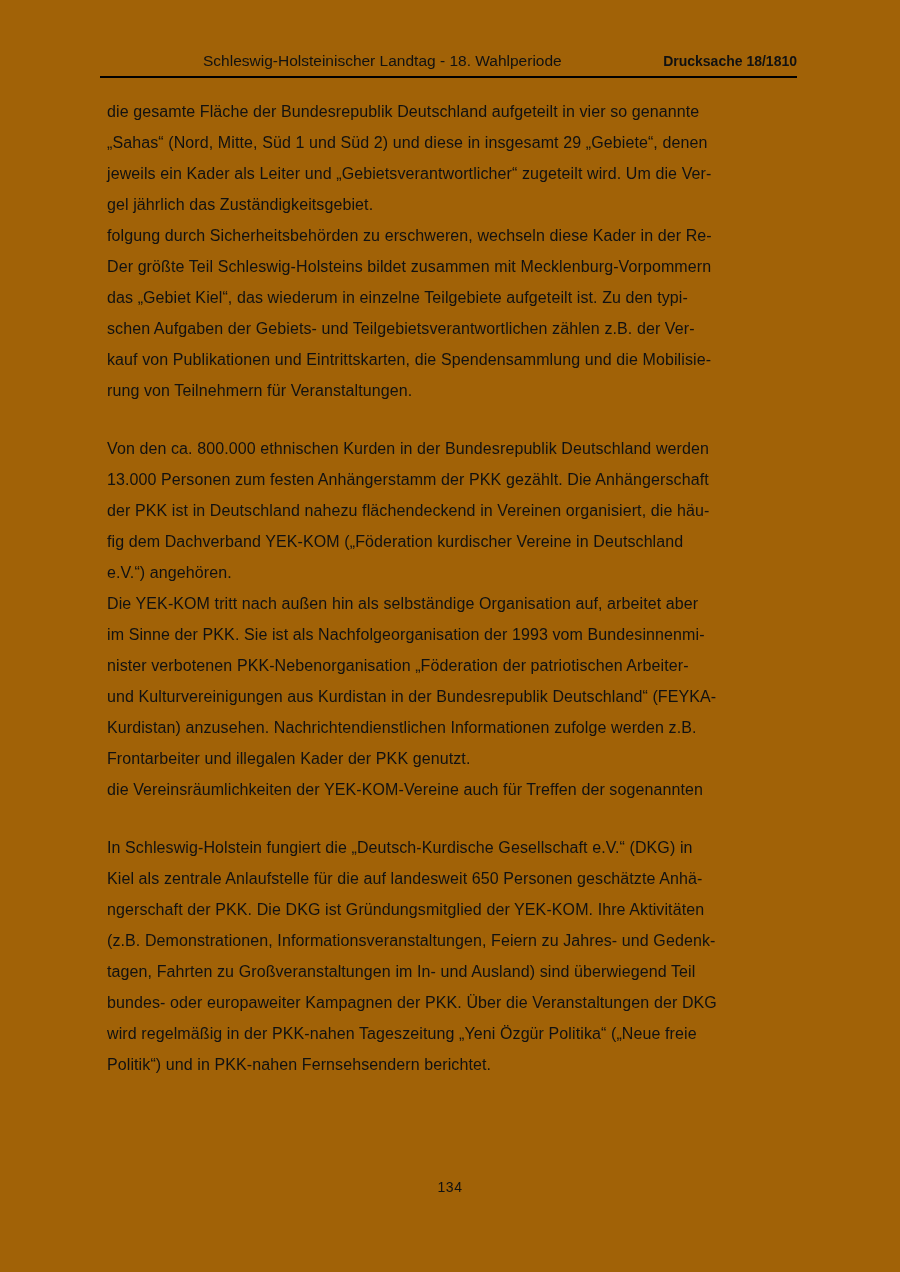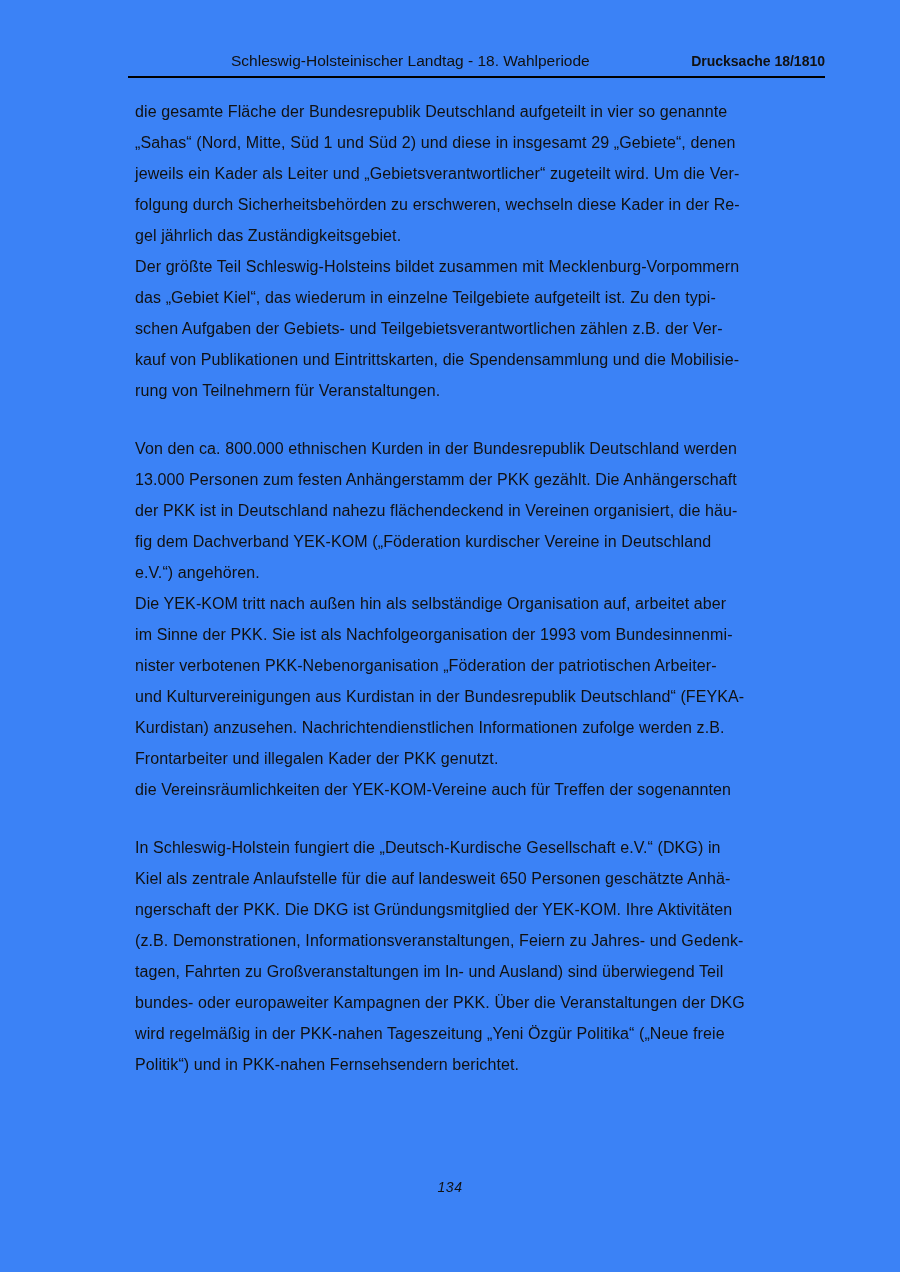--- a/index.html
+++ b/index.html
@@ -8,22 +8,21 @@
     height: 1272px;
     background: #ffffff;
     position: relative;
     overflow: hidden;
     font-family: "Liberation Sans", sans-serif;
     color: #111111;
   }
   .page {
     position: absolute;
     inset: 0;
-    background: #3b82f6;
-    padding-left: 28px;
+    background: #a16207;
   }
   .header-wrap {
     padding-top: 52px;
     margin-left: 100px;
     width: 697px;
   }
   .header-row {
     display: flex;
     justify-content: space-between;
     align-items: baseline;
@@ -55,21 +54,20 @@
   }
   .footer {
     position: absolute;
     top: 1178px;
     left: 0;
     width: 900px;
     text-align: center;
   }
   .page-number {
     font-size: 14px;
-    font-style: italic;
     letter-spacing: 0.5px;
     text-align: right;
   }
 </style>
 </head>
 <body>
 
 <div class="page">
 
   <div class="header-wrap">
@@ -77,22 +75,22 @@
       <span class="header-left">Schleswig-Holsteinischer Landtag - 18. Wahlperiode</span>
       <span class="header-right">Drucksache 18/1810</span>
     </div>
   </div>
 
   <main class="body-text">
       <div class="paragraph">
         <div class="line">die gesamte Fläche der Bundesrepublik Deutschland aufgeteilt in vier so genannte</div>
         <div class="line">„Sahas“ (Nord, Mitte, Süd 1 und Süd 2) und diese in insgesamt 29 „Gebiete“, denen</div>
         <div class="line">jeweils ein Kader als Leiter und „Gebietsverantwortlicher“ zugeteilt wird. Um die Ver-</div>
+        <div class="line">gel jährlich das Zuständigkeitsgebiet.</div>
         <div class="line">folgung durch Sicherheitsbehörden zu erschweren, wechseln diese Kader in der Re-</div>
-        <div class="line">gel jährlich das Zuständigkeitsgebiet.</div>
       </div>
       <div class="paragraph">
         <div class="line">Der größte Teil Schleswig-Holsteins bildet zusammen mit Mecklenburg-Vorpommern</div>
         <div class="line">das „Gebiet Kiel“, das wiederum in einzelne Teilgebiete aufgeteilt ist. Zu den typi-</div>
         <div class="line">schen Aufgaben der Gebiets- und Teilgebietsverantwortlichen zählen z.B. der Ver-</div>
         <div class="line">kauf von Publikationen und Eintrittskarten, die Spendensammlung und die Mobilisie-</div>
         <div class="line">rung von Teilnehmern für Veranstaltungen.</div>
       </div>
       <div class="paragraph gap">
         <div class="line">Von den ca. 800.000 ethnischen Kurden in der Bundesrepublik Deutschland werden</div>

